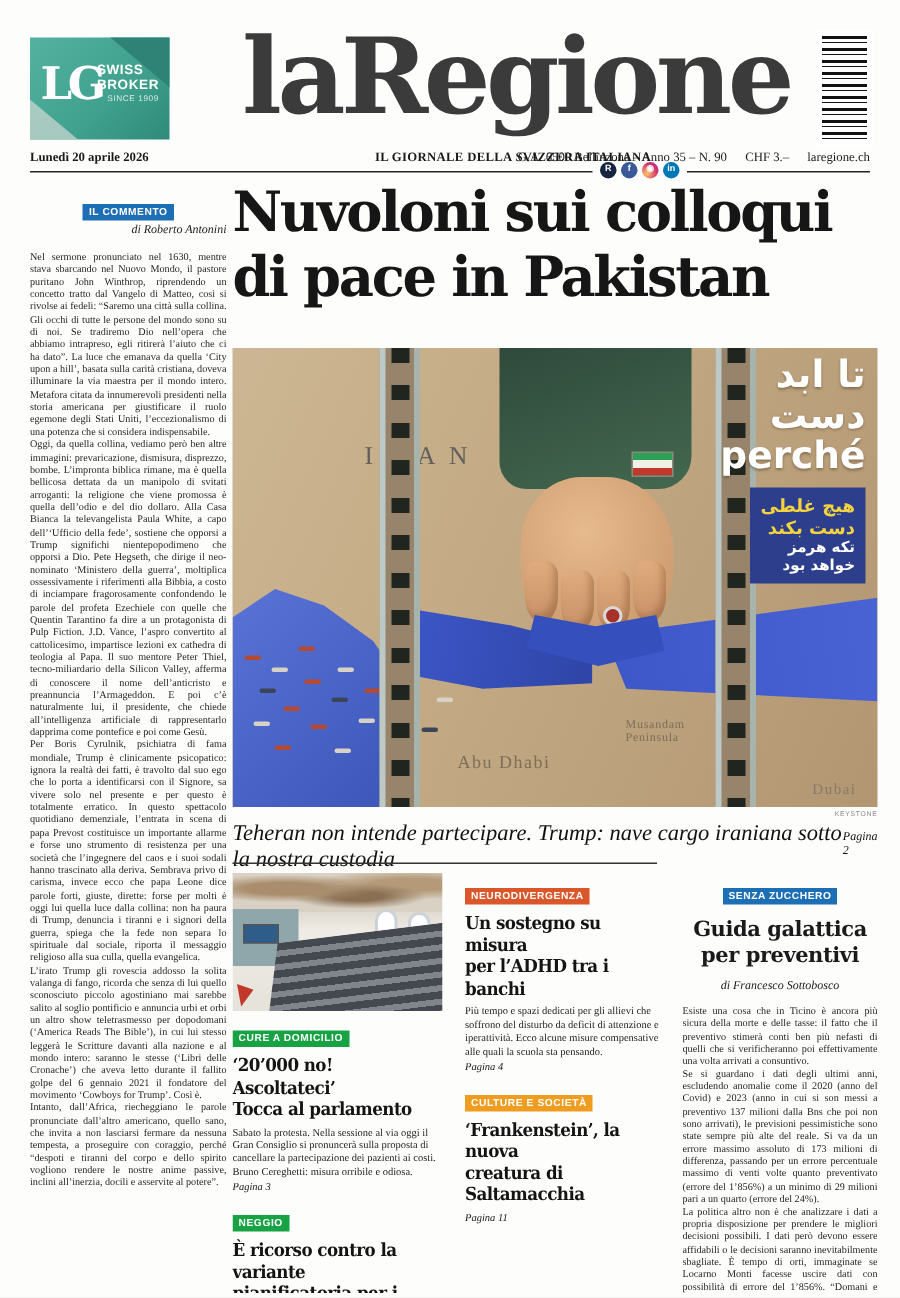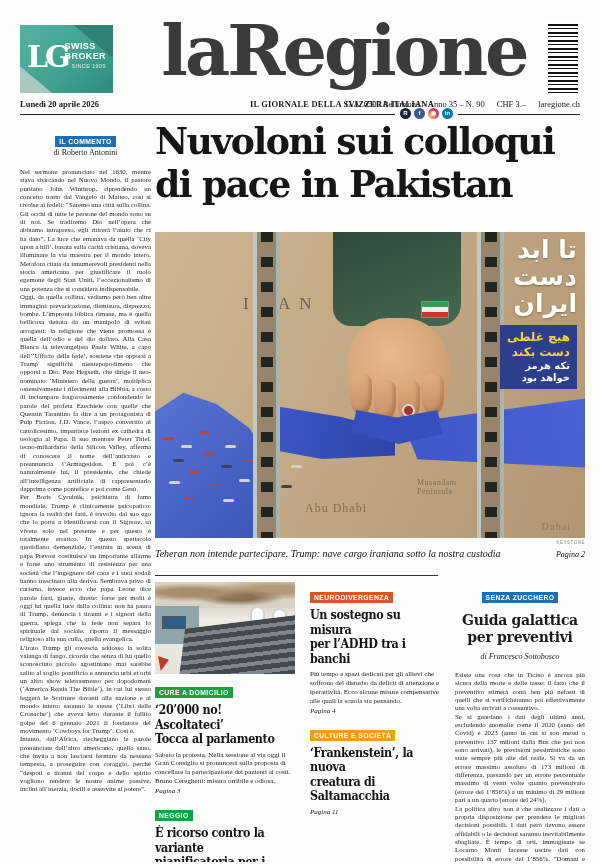--- a/index.html
+++ b/index.html
@@ -45,21 +45,21 @@
   
   .badge{
     display:inline-block; color:#fff; font:bold 6.8px "Liberation Sans",sans-serif;
     letter-spacing:.4px; padding:2px 4px 2px; text-transform:uppercase;
   }
 
   
   .commento{position:absolute; left:20px; top:130px; width:131px; height:730px; overflow:hidden;}
   .commento .bwrap{text-align:center;}
   .c-title{font-family:"DejaVu Serif",serif;font-weight:bold;font-size:14px;line-height:16.5px;text-align:center;margin:10px 0 8px;letter-spacing:-.3px;}
-  .c-byline{font-size:8px;text-align:center;margin-bottom:11px;}
+  .c-byline{font-style:italic;font-size:8px;text-align:right;margin-bottom:11px;}
   .c-body p{font-size:6.8px;line-height:8.35px;text-align:justify;color:#1f1f1f;}
 
   
   .h-main{
     position:absolute; left:155px; top:120px; width:434px;
     font-family:"DejaVu Serif",serif; font-weight:bold; font-size:37px; line-height:43px;
     letter-spacing:-1.6px; color:#161616;
     transform:scaleX(.98); transform-origin:left top;
   }
   .photo-main{position:absolute; left:155px; top:232px; width:430px; height:306px; overflow:hidden;
@@ -101,21 +101,21 @@
     text-shadow:0 1px 2px rgba(60,40,20,.4);}
   .p-box{margin-top:8px;background:#2c3e8c;padding:5px 7px;display:inline-block;text-align:right;}
   .p-y{font-family:"DejaVu Sans",sans-serif;font-weight:bold;font-size:12px;line-height:15px;color:#f5d33f;}
   .p-w{font-family:"DejaVu Sans",sans-serif;font-weight:bold;font-size:10px;line-height:12px;color:#fff;}
   .map-label{position:absolute;color:#7d6e57;font-size:10px;letter-spacing:1px;}
   .lbl-abu{left:150px;bottom:22px;font-size:12px;}
   .lbl-mus{left:262px;bottom:42px;font-size:8px;line-height:9px;letter-spacing:.5px;}
   .lbl-dub{right:14px;bottom:6px;color:#8a7a62;}
   .credit{position:absolute;left:155px;top:540px;width:430px;text-align:right;font-family:"Liberation Sans",sans-serif;font-size:4.5px;color:#8a8a8a;letter-spacing:.5px;}
   .caption-row{position:absolute;left:155px;top:548px;width:430px;display:flex;justify-content:space-between;align-items:baseline;}
-  .caption{font-style:italic;font-size:10px;color:#111;}
+  .caption{font-style:italic;font-size:15px;color:#111;}
   .cap-page{font-style:italic;font-size:8px;color:#111;}
   .mid-rule{position:absolute;left:155px;top:575px;width:283px;border-top:1px solid #333;}
 
   
   .colA{position:absolute;left:155px;top:582px;width:140px;height:280px;overflow:hidden;}
   .colB{position:absolute;left:310px;top:586px;width:130px;height:276px;overflow:hidden;}
   .colC{position:absolute;left:455px;top:586px;width:130px;height:276px;overflow:hidden;text-align:center;}
   .section{margin-bottom:9px;}
   .sec-title{font-family:"DejaVu Serif",serif;font-weight:bold;font-size:12px;line-height:14.5px;
     letter-spacing:-.4px;color:#141414;margin:4px 0 4px;transform:scaleX(.93);transform-origin:left top;}
@@ -210,21 +210,21 @@
       <div class="finger f3"></div>
       <div class="finger f4"></div>
       <div class="ring"></div>
     </div>
     <div class="grip"></div>
     <div class="strip sA"></div>
     <div class="strip sB"></div>
     <div class="persian">
       <div class="p-big pre">تا ابد
 دست
-ایران</div>
+perché</div>
       <div class="p-box">
         <div class="p-y pre">هیچ غلطی
 دست بکند</div>
         <div class="p-w pre">تکه هرمز
 خواهد بود</div>
       </div>
     </div>
     <span class="map-label lbl-abu">Abu Dhabi</span>
     <span class="map-label lbl-mus pre">Musandam
 Peninsula</span>

